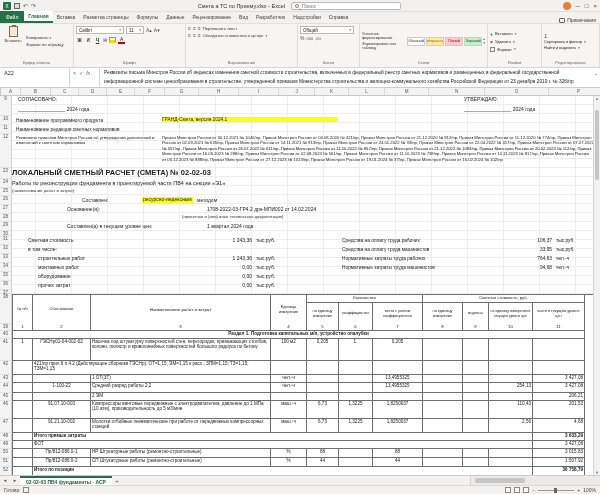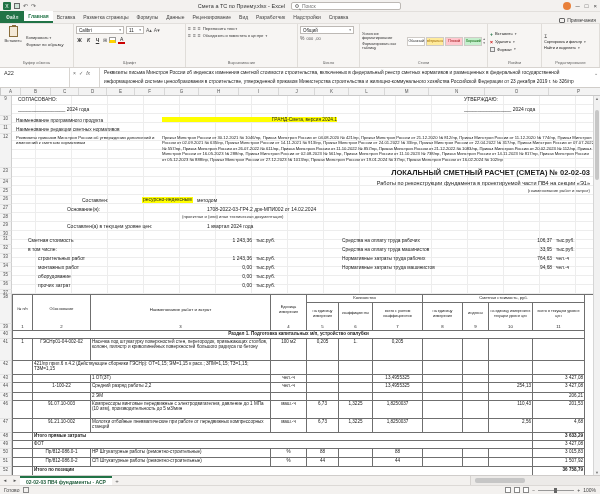--- a/index.html
+++ b/index.html
@@ -67,21 +67,21 @@
   .sheet{width:100%;height:100%;overflow:hidden;background:
     repeating-linear-gradient(to right,transparent 0 35px,#ededed 35px 36px),
     repeating-linear-gradient(to bottom,transparent 0 8px,#ededed 8px 9px),#fff}
   .band{display:flex;position:relative}
   .rn{flex:0 0 12px;background:#f3f3f3;border-right:1px solid #cfcfcf;border-bottom:1px solid #e3e3e3;font-size:4.5px;color:#555;text-align:center;padding-top:1px;line-height:1}
   .bc{position:relative;flex:1;overflow:hidden}
   .ab{position:absolute;white-space:nowrap;font-size:5px;line-height:1.1}
   .wrap{white-space:normal}
   .yellow{background:#ffff00}
   .bold{font-weight:bold}
-  .ctr{text-align:right}
+  .ctr{text-align:left}
   
   .thead{border-top:1px solid #6f6f6f;border-left:1px solid #6f6f6f;display:flex;background:#fff}
   .hc{border-right:1px solid #6f6f6f;border-bottom:1px solid #6f6f6f;display:flex;align-items:center;justify-content:center;text-align:center;font-size:3.8px;line-height:1.15;padding:0 1px;background:#fff;overflow:hidden}
   .trow{display:flex;border-left:1px solid #6f6f6f;background:#fff;height:100%}
   .tc{border-right:1px solid #6f6f6f;border-bottom:1px solid #6f6f6f;font-size:4.6px;line-height:1.18;padding:0 1px;overflow:hidden;background:#fff;white-space:normal}
   .al{text-align:left}.ac{text-align:center}.ar{text-align:right}
   
   .vscroll{position:absolute;top:0;right:0;width:7px;height:100%;background:#f1f1f1;border-left:1px solid #d5d5d5;font-size:4px;color:#777;text-align:center}
   .vthumb{position:absolute;left:1px;right:1px;top:14px;height:70px;background:#c6c6c6;border-radius:2px}
   

